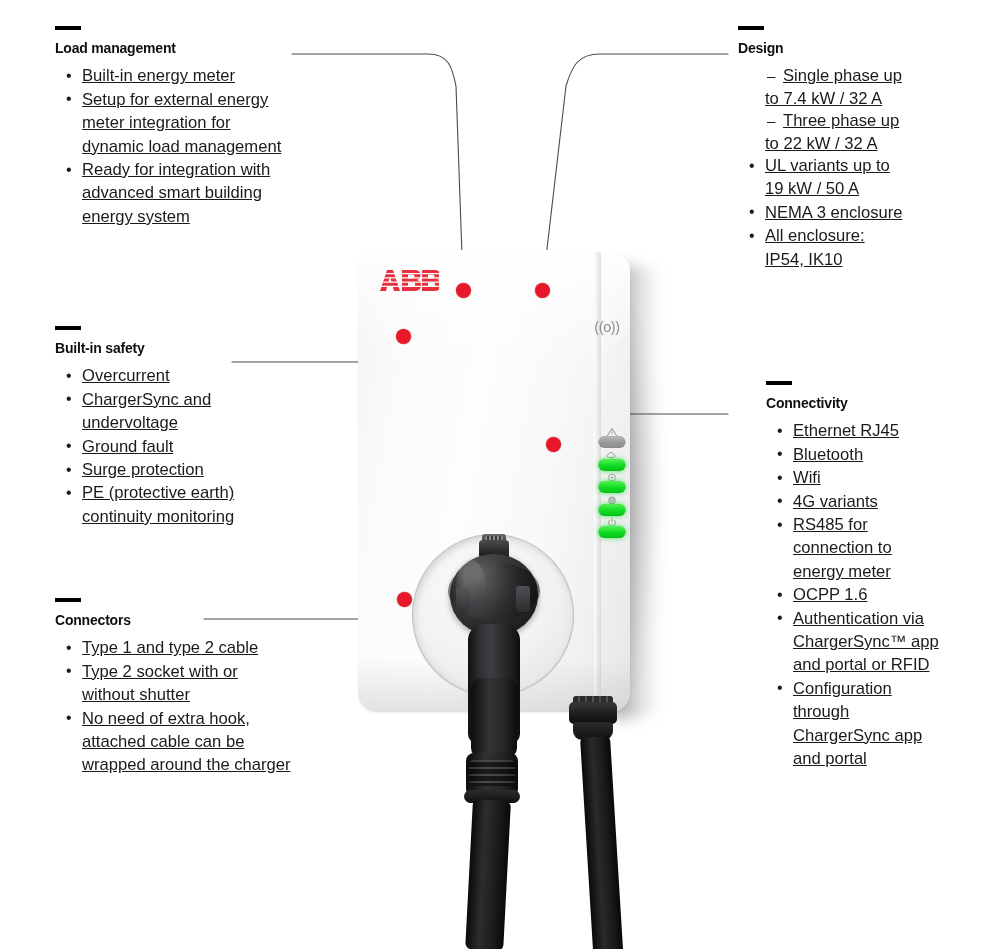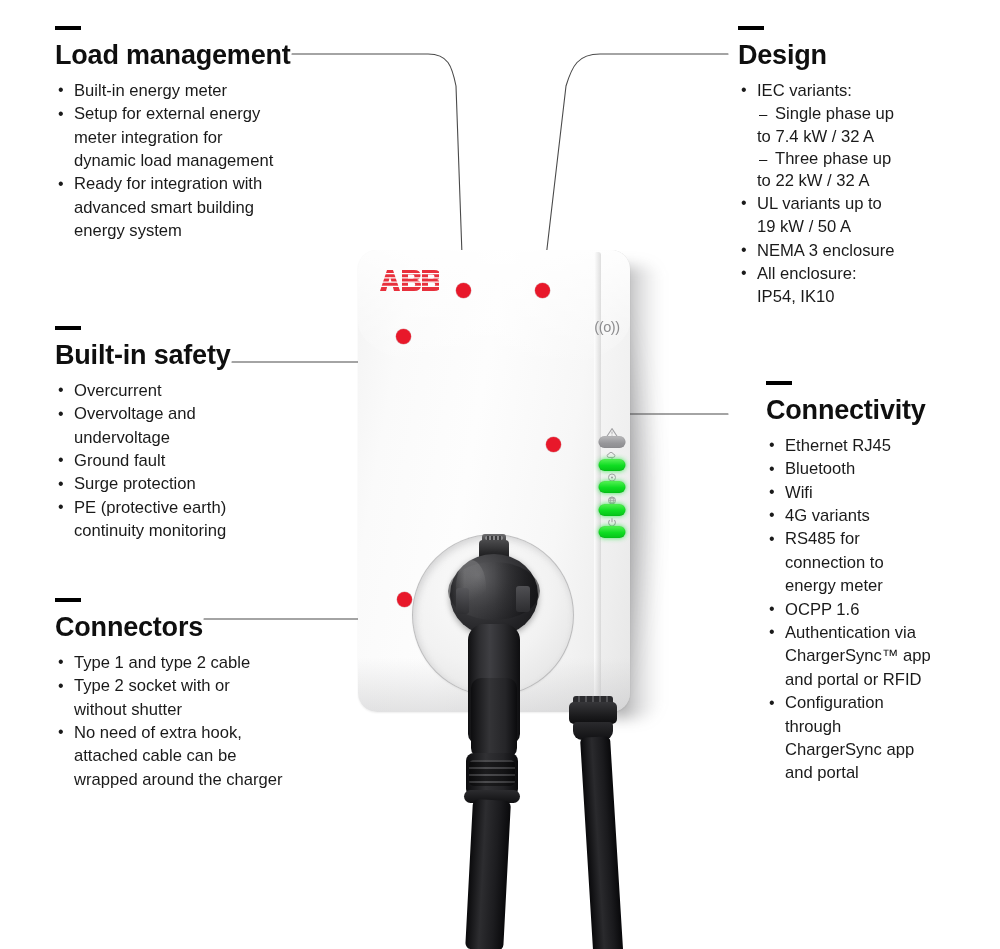--- a/index.html
+++ b/index.html
@@ -9,24 +9,24 @@
     font-family:"Liberation Sans", sans-serif;
     color:#1a1a1a;
     -webkit-font-smoothing:antialiased;
   }
   .stage{position:absolute;left:0;top:0;width:1000px;height:949px;}
 
   
   .callout{position:absolute;}
   .rule{width:26px;height:4px;background:#000;margin-bottom:11px;}
   .callout h2{
-    font-size:27px;font-weight:700;margin:0 0 9px 0;
+    font-size:14px;font-weight:700;margin:0 0 9px 0;
     letter-spacing:-0.2px;line-height:1.1;color:#0f0f0f;
   }
-  .callout ul{list-style:none;margin:0;padding:0;}
+  .callout ul{list-style:none;margin:8px;padding:0;text-decoration:underline;}
   .callout li{
     position:relative;padding-left:19px;margin-bottom:1px;
     font-size:16.6px;line-height:22.4px;color:#1a1a1a;
   }
   .callout li::before{
     content:"\2022";position:absolute;left:3px;top:-0.5px;
     font-size:16px;color:#1a1a1a;
   }
   .callout li.sub{
     padding-left:37px;margin-bottom:0;
@@ -373,21 +373,21 @@
         <li class="cont">advanced smart building</li>
         <li class="cont">energy system</li>
       </ul>
   </div>
 
   <div class="callout" style="left:55px;top:326px;width:290px;">
     <div class="rule"></div>
     <h2>Built-in safety</h2>
     <ul>
         <li>Overcurrent</li>
-        <li>Overvoltage and</li>
+        <li>ChargerSync and</li>
         <li class="cont">undervoltage</li>
         <li>Ground fault</li>
         <li>Surge protection</li>
         <li>PE (protective earth)</li>
         <li class="cont">continuity monitoring</li>
       </ul>
   </div>
 
   <div class="callout" style="left:55px;top:598px;width:310px;">
     <div class="rule"></div>
@@ -399,21 +399,20 @@
         <li>No need of extra hook,</li>
         <li class="cont">attached cable can be</li>
         <li class="cont">wrapped around the charger</li>
       </ul>
   </div>
 
   <div class="callout" style="left:738px;top:26px;width:250px;">
     <div class="rule"></div>
     <h2>Design</h2>
     <ul>
-        <li>IEC variants:</li>
         <li class="sub">Single phase up</li>
         <li class="sub cont">to 7.4 kW / 32 A</li>
         <li class="sub">Three phase up</li>
         <li class="sub cont">to 22 kW / 32 A</li>
         <li>UL variants up to</li>
         <li class="cont">19 kW / 50 A</li>
         <li>NEMA  3 enclosure</li>
         <li>All enclosure:</li>
         <li class="cont">IP54, IK10</li>
       </ul>

